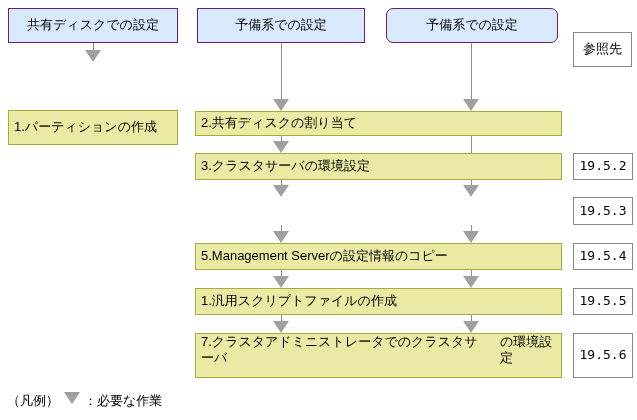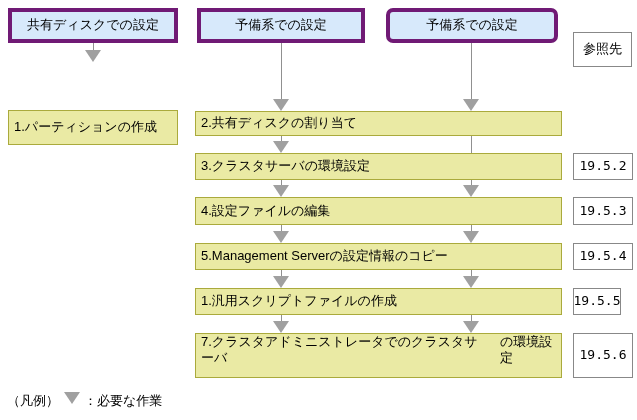--- a/index.html
+++ b/index.html
@@ -14,21 +14,21 @@
   .box{
     position:absolute;
     box-sizing:border-box;
     display:flex;
     align-items:center;
     font-size:13px;
     line-height:1.25;
   }
   .hdr{
     background:#d7e9fb;
-    border:4px solid #701a75;
+    border:1px solid #701a75;
     justify-content:center;
     text-align:center;
   }
   .refhdr{
     background:#ffffff;
     border:1px solid #888888;
     justify-content:center;
     text-align:center;
     margin-top:24px;
   }
@@ -89,44 +89,41 @@
   <div class="box step" style="left:8px;top:62px;width:170px;height:35px;margin-top:48px;">
     <span>1.パーティションの作成</span>
   </div>
 
   <div class="box step" style="left:195px;top:111px;width:367px;height:25px;">
     <span>2.共有ディスクの割り当て</span>
   </div>
   <div class="box step" style="left:195px;top:153px;width:367px;height:27px;">
     <span>3.クラスタサーバの環境設定</span>
   </div>
-  <div class="box step" style="left:195px;top:197px;width:367px;height:28px;">
-    <span>4.設定ファイルの編集</span>
-  </div>
   <div class="box step" style="left:195px;top:243px;width:367px;height:27px;">
     <span>5.Management Serverの設定情報のコピー</span>
   </div>
   <div class="box step" style="left:195px;top:288px;width:367px;height:27px;">
     <span>1.汎用スクリプトファイルの作成</span>
   </div>
   <div class="box step multiline" style="left:195px;top:333px;width:367px;height:45px;">
     <span>7.クラスタアドミニストレータでのクラスタサーバ</span>
     <span class="l2">の環境設定</span>
   </div>
 
   <div class="box refbox" style="left:573px;top:153px;width:60px;height:27px;">
     <span>19.5.2</span>
   </div>
   <div class="box refbox" style="left:573px;top:197px;width:60px;height:28px;">
     <span>19.5.3</span>
   </div>
   <div class="box refbox" style="left:573px;top:243px;width:60px;height:27px;">
     <span>19.5.4</span>
   </div>
-  <div class="box refbox" style="left:573px;top:288px;width:48px;height:27px;text-align:right;">
+  <div class="box refbox" style="left:573px;top:288px;width:60px;height:27px;text-align:right;">
     <span>19.5.5</span>
   </div>
   <div class="box refbox" style="left:573px;top:333px;width:60px;height:45px;">
     <span>19.5.6</span>
   </div>
 
   <div class="vline" style="left:93px;top:43px;height:10px;"></div>
   <div class="tri" style="left:85px;top:50px;"></div>
 
   <div class="vline" style="left:281px;top:43px;height:58px;"></div>

